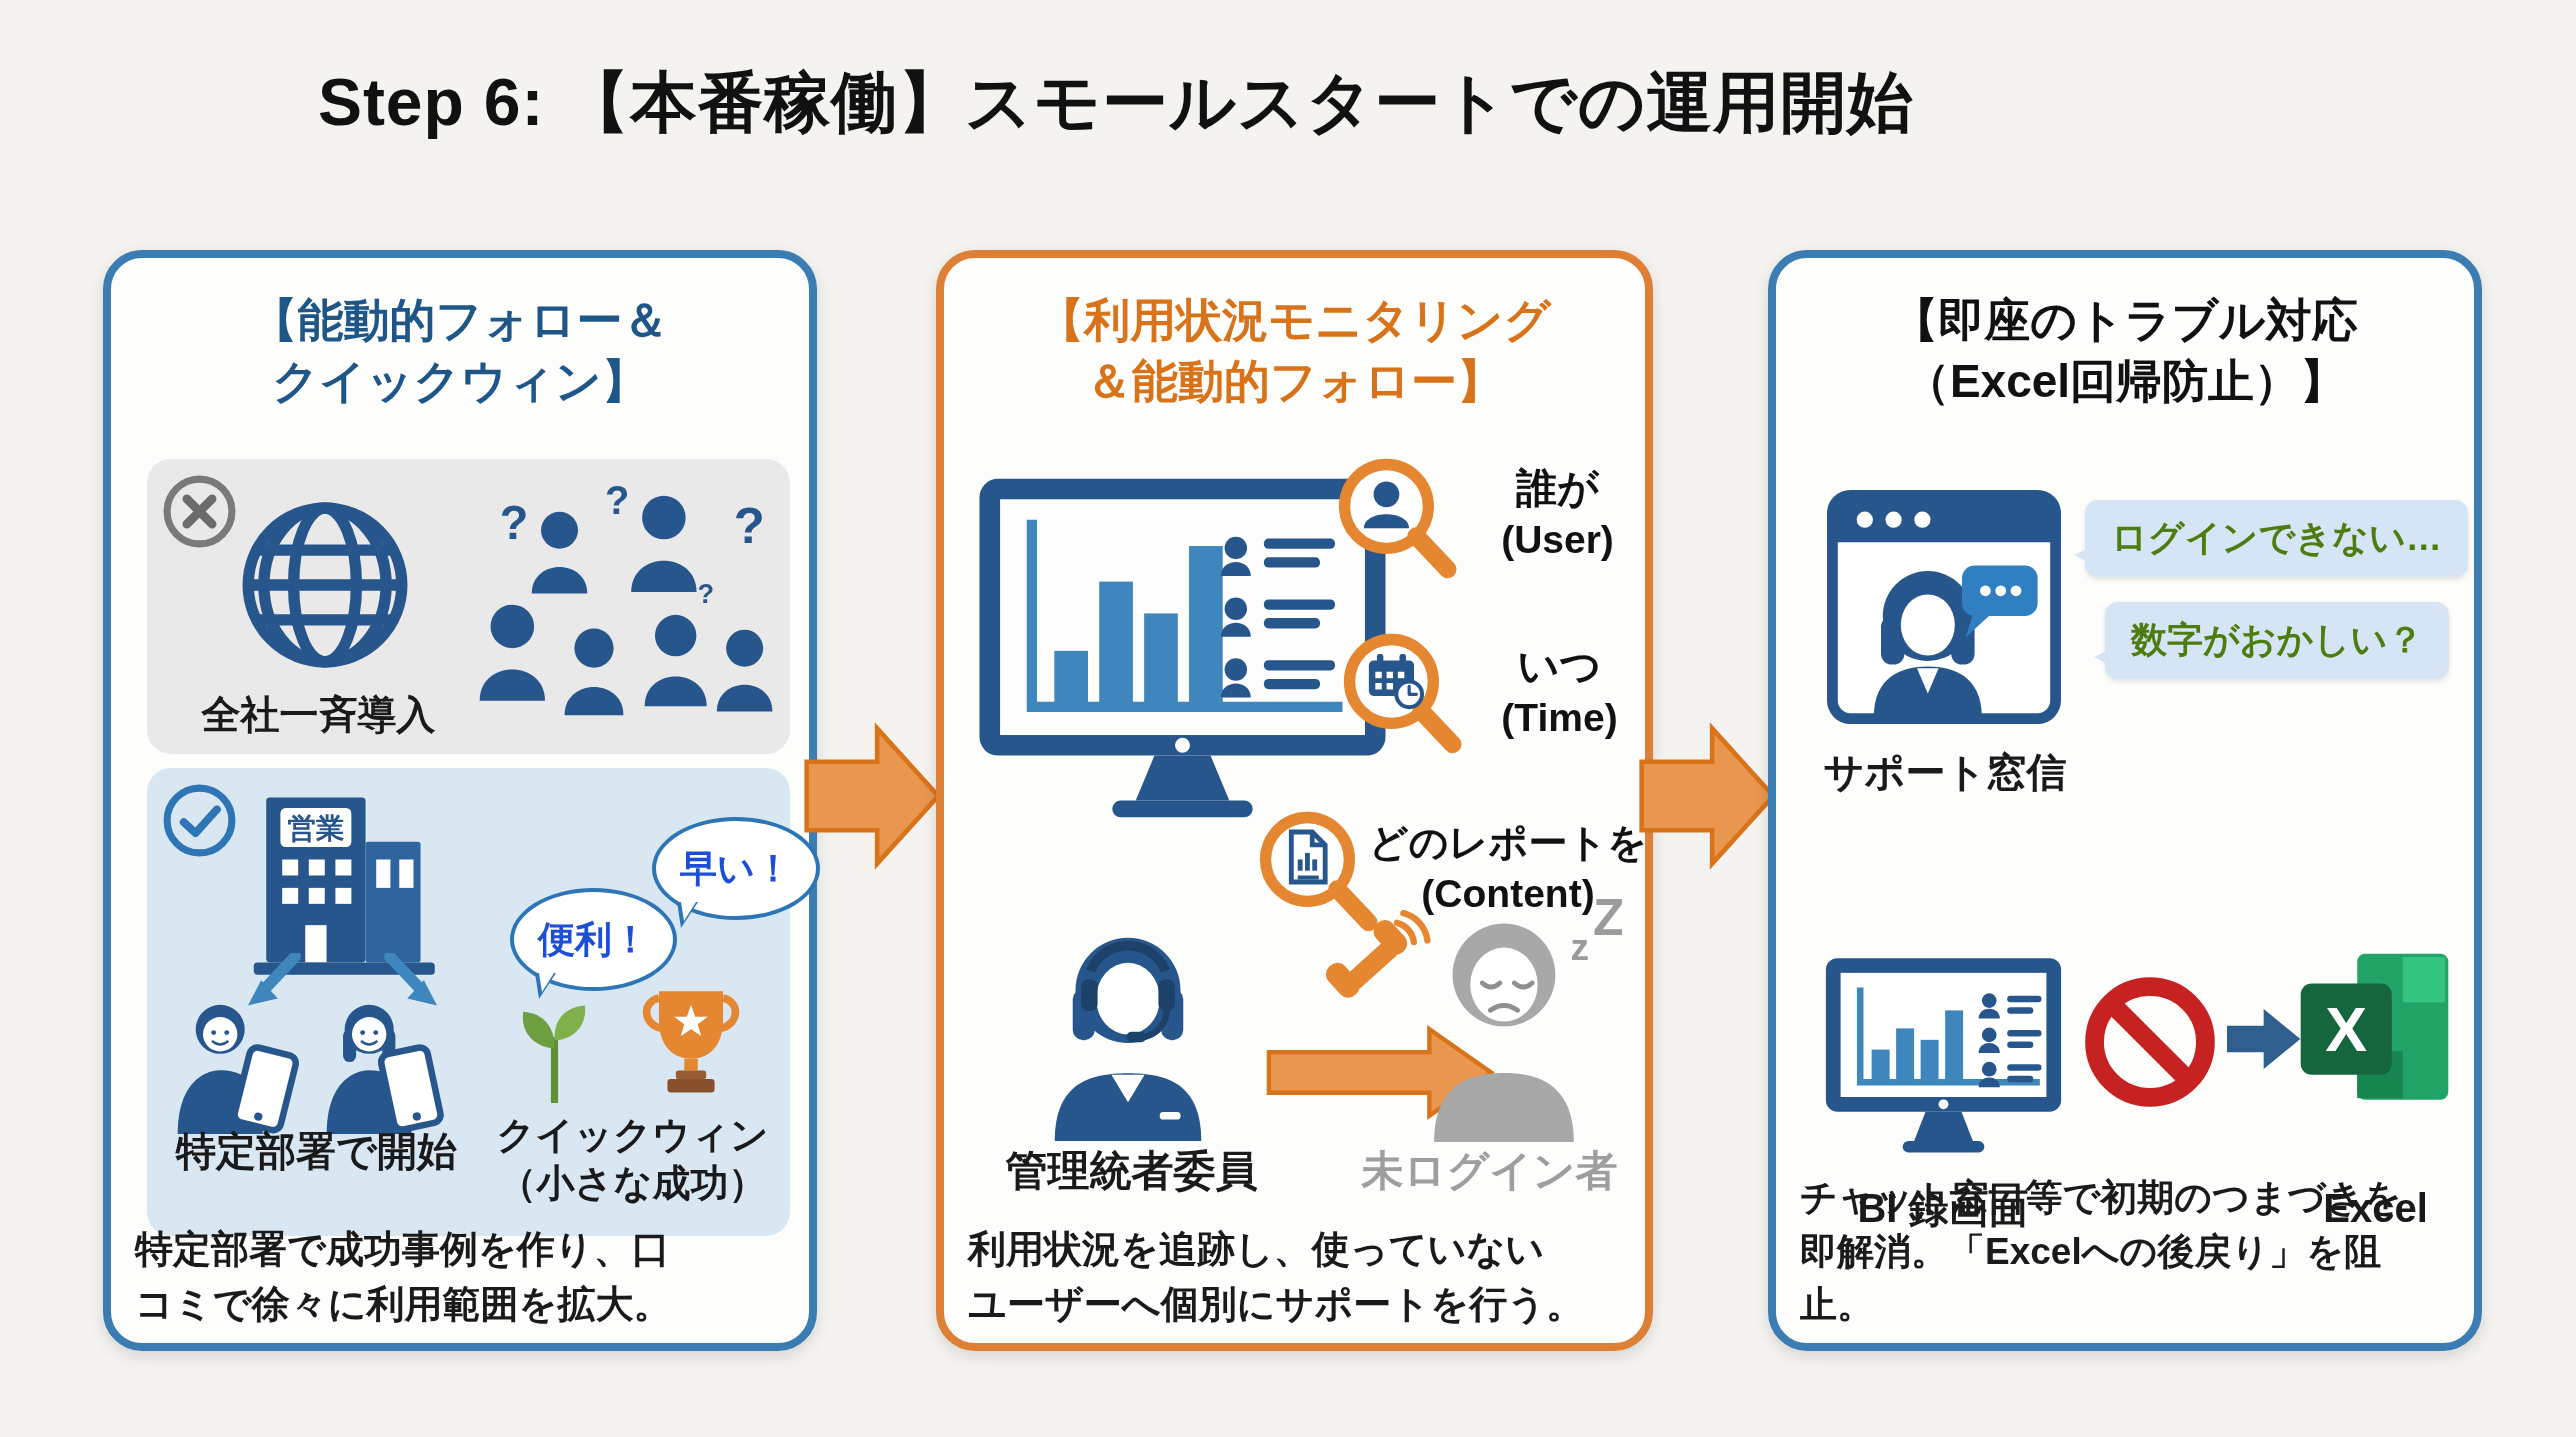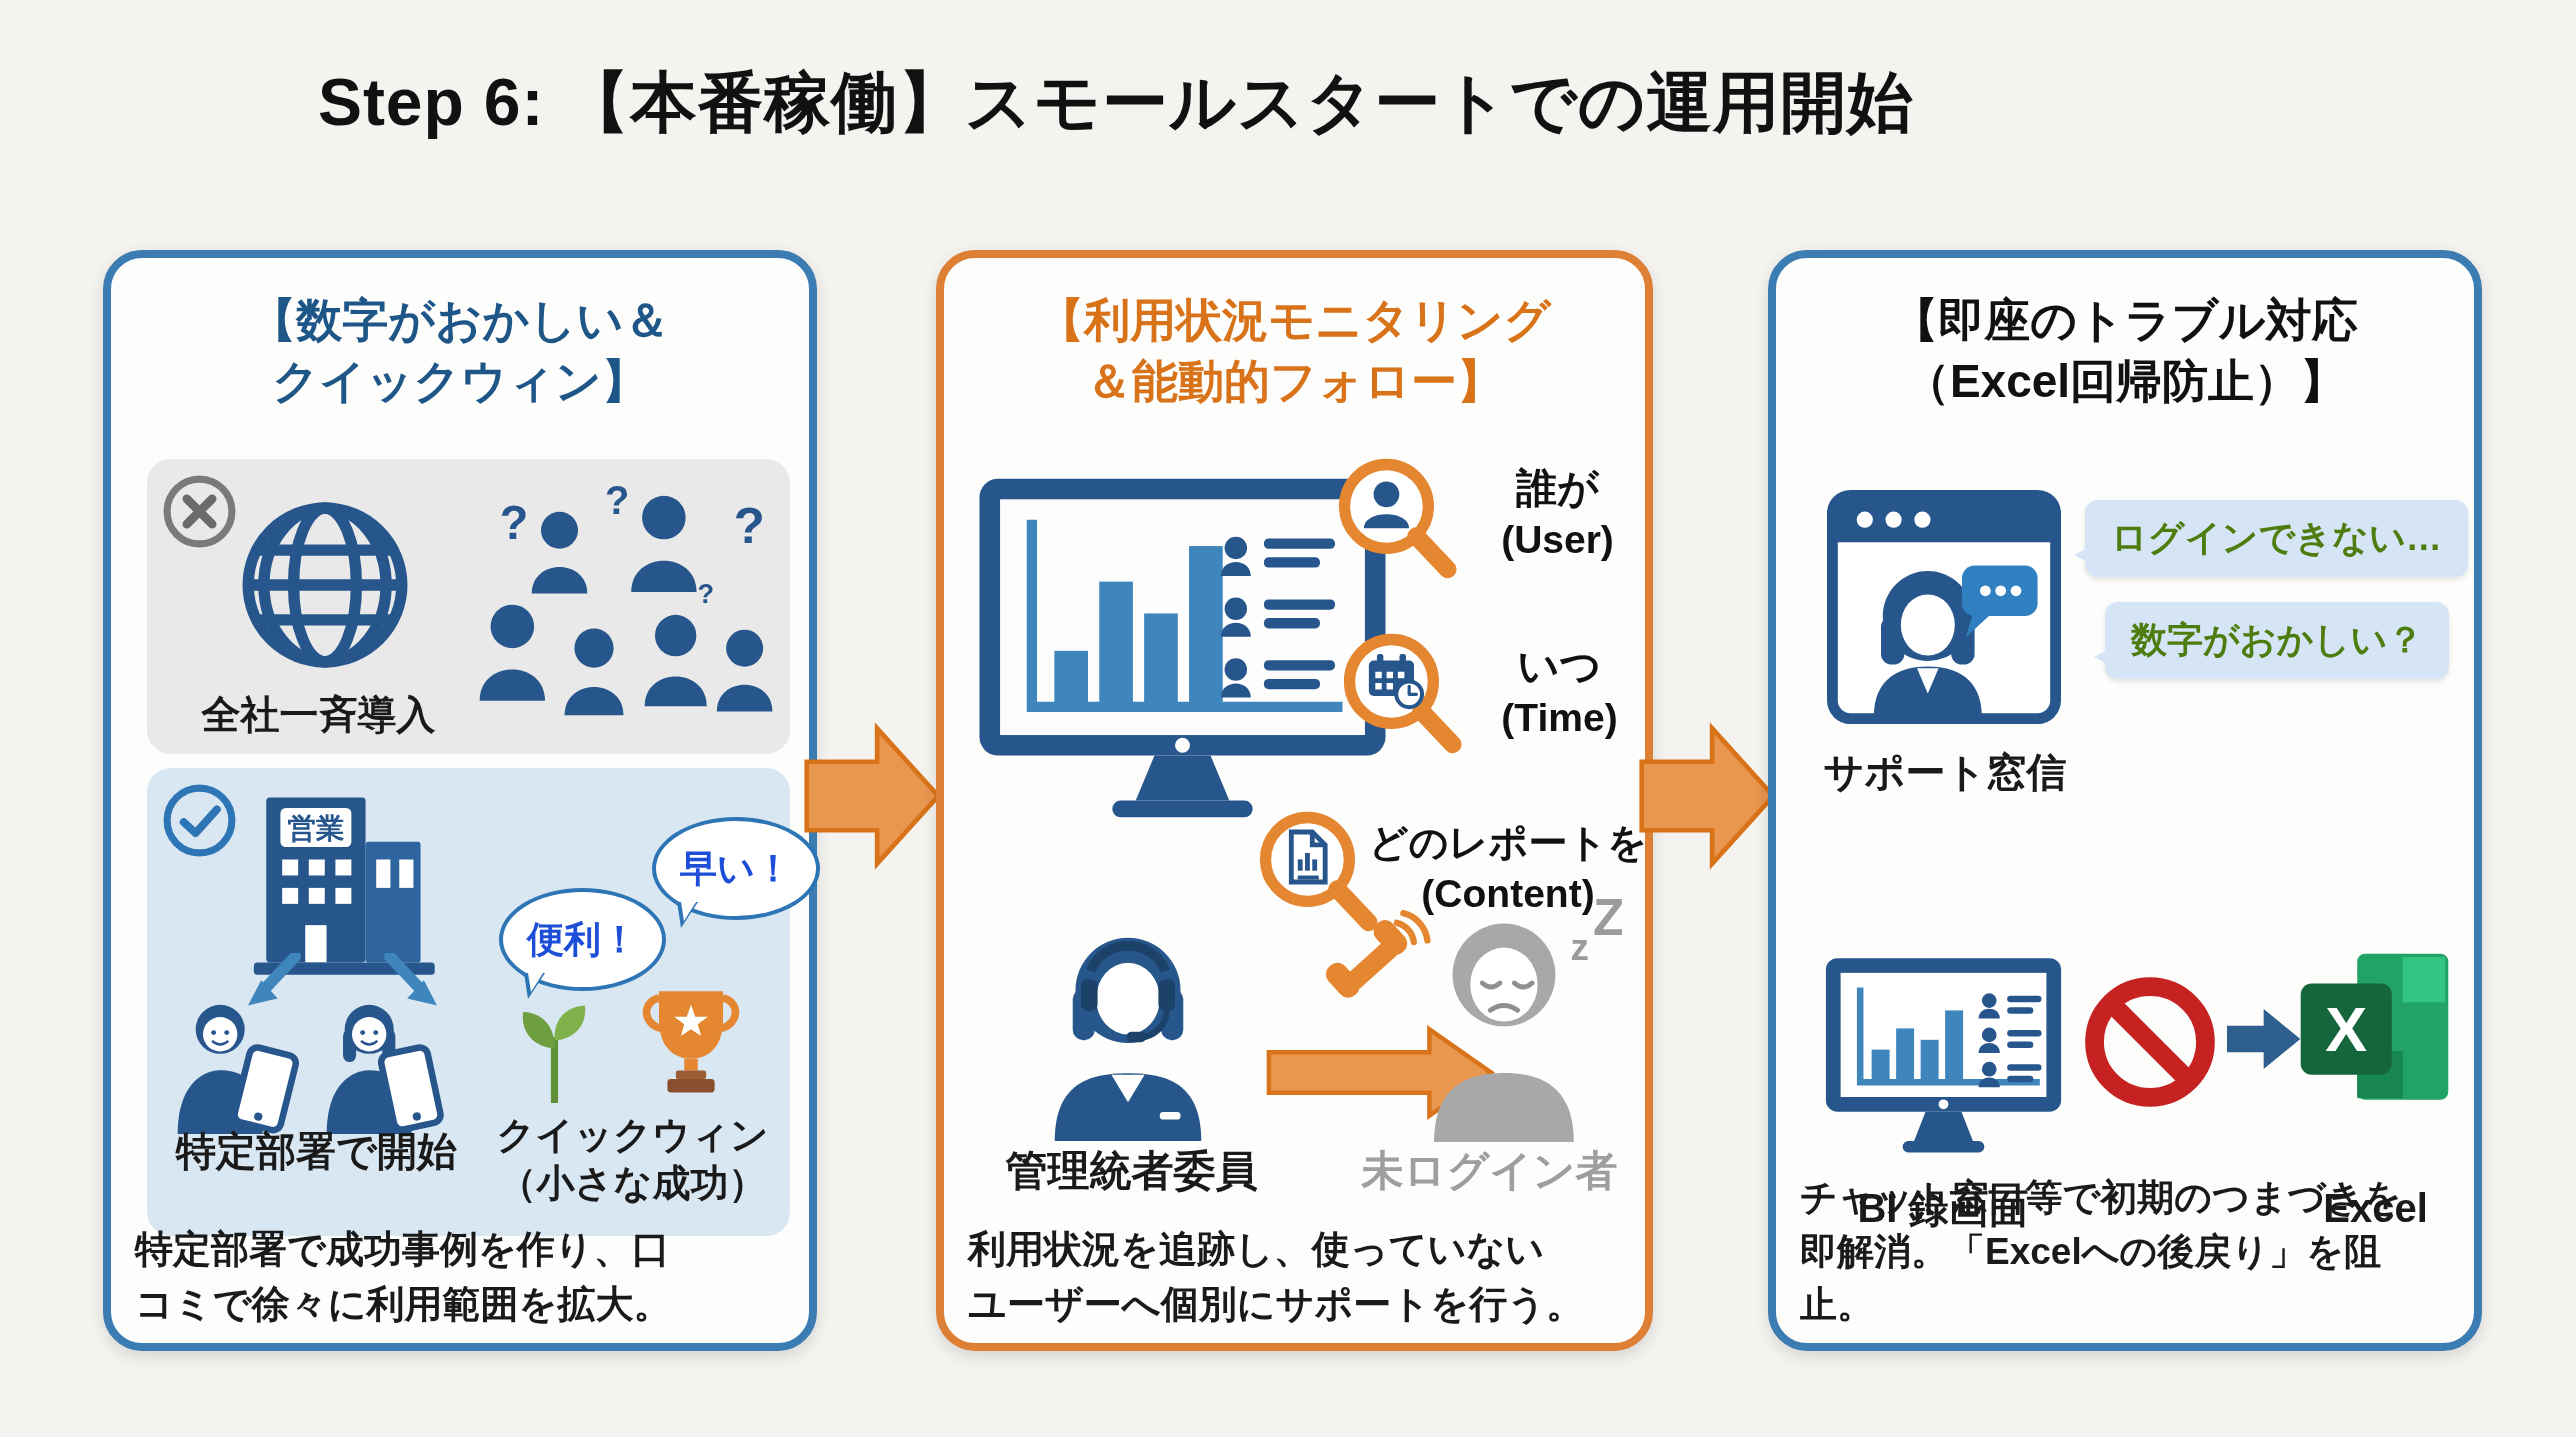--- a/index.html
+++ b/index.html
@@ -70,21 +70,21 @@
 </style>
 </head>
 <body>
 
 <div id="canvas">
 
   <div class="title">Step 6: 【本番稼働】スモールスタートでの運用開始</div>
 
   <div class="panel blue" style="left:103px;width:714px;">
     <div class="phead c-blue">
-      <div>【数字がおかしい＆</div>
+      <div>【能動的フォロー＆</div>
       <div>クイックウィン】</div>
     </div>
 
     <div class="innerbox gray-box">
       <svg class="icon" style="left:13px;top:13px;" width="79" height="79" viewBox="0 0 100 100">
         <circle cx="50" cy="50" r="41" fill="none" stroke="#7a7a7a" stroke-width="9"></circle>
         <line x1="34" y1="34" x2="66" y2="66" stroke="#6b6b6b" stroke-width="11" stroke-linecap="round"></line>
         <line x1="66" y1="34" x2="34" y2="66" stroke="#6b6b6b" stroke-width="11" stroke-linecap="round"></line>
       </svg>
       <svg class="icon" style="left:82px;top:30px;" width="192" height="192" viewBox="0 0 220 220">
@@ -182,21 +182,21 @@
           <circle cx="70" cy="46" r="3" fill="#27568c"></circle>
         <path d="M52,56 q10,9 20,0" fill="none" stroke="#27568c" stroke-width="3"></path>
         <path d="M10,170 C10,105 45,92 62,92 C95,92 112,110 114,170 Z" fill="#27568c"></path>
         <g transform="rotate(-12 110 115)">
           <rect x="84" y="68" width="58" height="94" rx="10" fill="#fff" stroke="#27568c" stroke-width="8"></rect>
           <circle cx="113" cy="150" r="5" fill="#27568c"></circle>
         </g>
       </svg>
       <div class="boxlabel" style="left:0px;top:358px;width:339px;font-size:40px;">特定部署で開始</div>
 
-      <div class="talk" style="left:352px;top:120px;"><span>便利！</span></div>
+      <div class="talk" style="left:363px;top:120px;"><span>便利！</span></div>
       <div class="talk" style="left:505px;top:49px;"><span>早い！</span></div>
 
       <svg class="icon" style="left:363px;top:223px;" width="89" height="112" viewBox="0 0 110 140">
         <path d="M55,138 C55,106 55,86 55,62" fill="none" stroke="#5f8f36" stroke-width="9" stroke-linecap="round"></path>
         <path d="M55,72 C28,70 12,50 16,26 C42,28 56,46 55,72 Z" fill="#6d9e3f"></path>
         <path d="M55,62 C82,60 96,40 93,18 C66,20 54,38 55,62 Z" fill="#7fb04a"></path>
       </svg>
       <svg class="icon" style="left:485px;top:208px;" width="118" height="131" viewBox="0 0 140 155">
         <path d="M32,18 H108 V52 C108,82 92,98 70,98 C48,98 32,82 32,52 Z" fill="#e58731"></path>
         <path d="M32,26 C12,30 12,56 34,62" fill="none" stroke="#e58731" stroke-width="9"></path>

